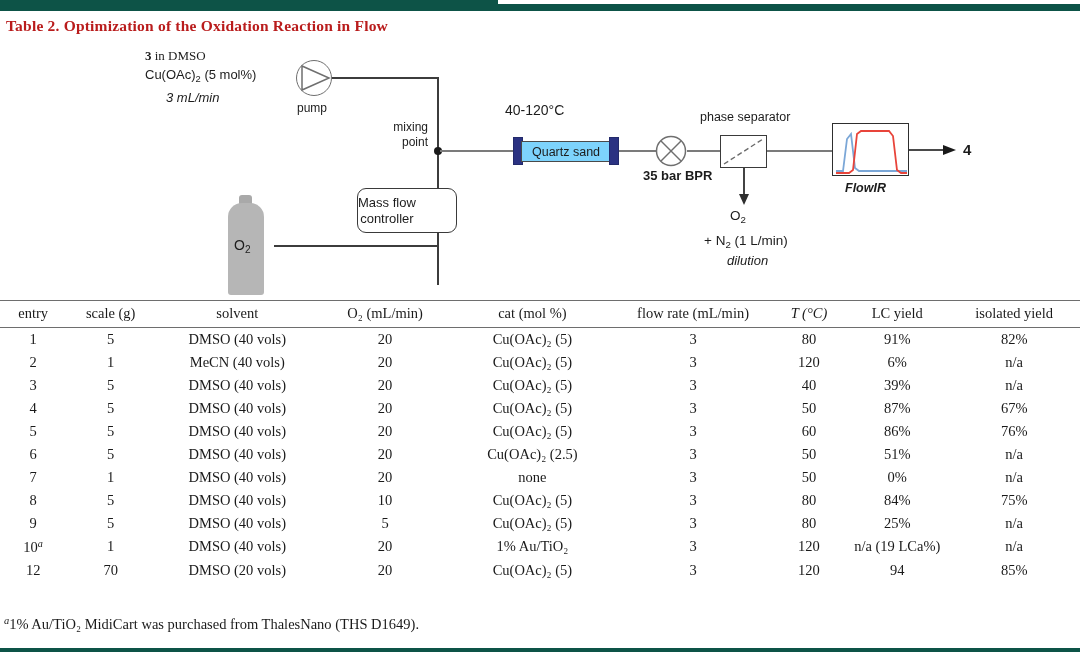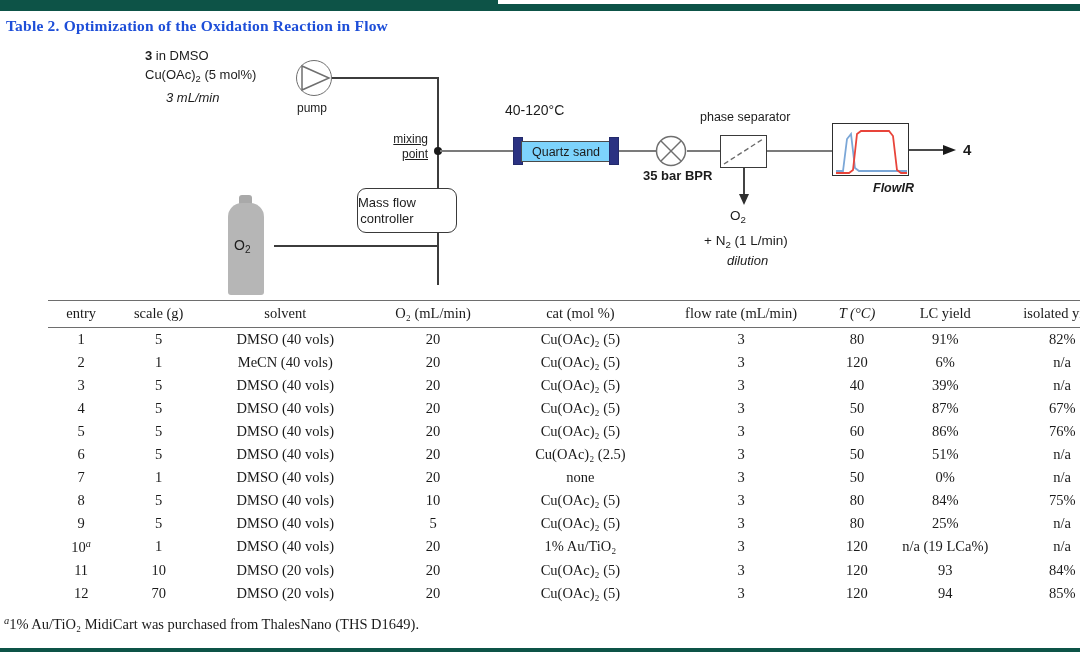--- a/index.html
+++ b/index.html
@@ -35,21 +35,21 @@
     background: #ffffff;
   }
 
   
   .caption {
     position: absolute;
     top: 17px; left: 6px;
     font-size: 15.5px;
     font-weight: bold;
     letter-spacing: 0.2px;
-    color: #1d4ed8;
+    color: #b91c1c;
     font-family: "Liberation Serif", "DejaVu Serif", serif;
   }
 
   
   .scheme {
     position: absolute;
     top: 40px; left: 0;
     width: 1080px; height: 258px;
     font-family: "Liberation Sans", "DejaVu Sans", sans-serif;
     font-size: 13px;
@@ -133,21 +133,21 @@
   }
   .cyl-neck {
     position: absolute;
     background: #a9a9a9;
     border-radius: 3px 3px 0 0;
   }
 
   
   .tbl-wrap {
     position: absolute;
-    top: 300px; left: 0; width: 1080px; padding-left: 48px;
+    top: 300px; left: 0; width: 1080px;
   }
   table.data {
     width: 1080px;
     border-collapse: collapse;
     font-family: "Liberation Serif", "DejaVu Serif", serif;
     font-size: 14.5px;
     color: #1a1a1a;
   }
   table.data thead th {
     font-weight: normal;
@@ -203,39 +203,39 @@
 <div class="top-rule-wrap">
   <div class="top-rule-clip"></div>
   <div class="top-rule-white"></div>
   <div class="top-rule-dark"></div>
 </div>
 
 <div class="caption">Table 2. Optimization of the Oxidation Reaction in Flow</div>
 
 <div class="scheme">
 
-  <div class="txt" style="top:8px; left:145px;">
+  <div class="txt" style="top:8px; left:145px;font-family:Liberation Serif, serif;">
     <span class="b">3</span><span> in DMSO</span>
   </div>
   <div class="txt" style="top:27px; left:145px;">
     <span>Cu(OAc)</span><sub>2</sub><span> (5 mol%)</span>
   </div>
   <div class="txt it" style="top:50px; left:166px;">3 mL/min</div>
 
   <div class="pump-circle" style="top:20px; left:296px;"></div>
   <svg class="pump-tri-svg" style="top:20px; left:296px;" width="36" height="36">
     <polygon points="6,6 6,30 33,18" fill="none" stroke="#6f6f6f" stroke-width="1.5"></polygon>
   </svg>
   <div class="txt" style="top:61px; left:297px; font-size:12px;">pump</div>
 
   <div class="ln h dark" style="top:37px; left:332px; width:106px;"></div>
 
   <div class="ln v dark" style="top:37px; left:437px; height:208px;"></div>
 
-  <div class="txt" style="top:92px; left:352px; font-size:12px; text-align:right; width:76px;text-decoration:underline;">
+  <div class="txt" style="top:80px; left:352px; font-size:12px; text-align:right; width:76px;">
     <span>mixing</span><br>
     <span>point</span>
   </div>
   <div class="dot" style="top:107px; left:434px;"></div>
 
   <div class="ln h" style="top:110px; left:440px; width:76px;"></div>
 
   <div class="txt" style="top:62px; left:505px; font-size:14px;">40-120°C</div>
 
   <div class="reactor-cap" style="top:97px; left:513px; width:10px; height:28px;"></div>
@@ -272,21 +272,21 @@
   <div class="txt it" style="top:213px; left:727px; font-size:13px;">dilution</div>
 
   <div class="ln h" style="top:110px; left:767px; width:65px;"></div>
 
   <div class="ir-box" style="top:83px; left:832px; width:77px; height:53px;">
     <svg width="77" height="53">
       <polyline points="3,47 10,47 14,15 18,10 22,44 26,47 74,47" fill="none" stroke="#7ba7d7" stroke-width="1.8"></polyline>
       <polyline points="3,49 16,49 20,46 24,10 28,7 56,7 60,12 64,46 68,49 74,49" fill="none" stroke="#e8443a" stroke-width="1.8"></polyline>
     </svg>
   </div>
-  <div class="txt b it" style="top:141px; left:873px; font-size:12.5px;">FlowIR</div>
+  <div class="txt b it" style="top:141px; left:845px; font-size:12.5px;">FlowIR</div>
 
   <svg style="position:absolute; top:101px; left:909px;" width="48" height="18">
     <line x1="0" y1="9" x2="36" y2="9" stroke="#4a4a4a" stroke-width="1.8"></line>
     <polygon points="34,4 34,14 47,9" fill="#1a1a1a"></polygon>
   </svg>
   <div class="txt b" style="top:101px; left:963px; font-size:15px;">4</div>
 
   <div class="mfc" style="top:148px; left:357px; width:100px; height:45px;">
     <div>
       <span>Mass flow</span><br>
@@ -423,31 +423,20 @@
           <td class="c-scale">1</td>
           <td class="c-solvent">DMSO (40 vols)</td>
           <td class="c-o2">20</td>
           <td class="c-cat">1% Au/TiO₂</td>
           <td class="c-flow">3</td>
           <td class="c-temp">120</td>
           <td class="c-lc">n/a (19 LCa%)</td>
           <td class="c-iso">n/a</td>
         </tr>
         <tr>
-          <td class="c-entry">11</td>
-          <td class="c-scale">10</td>
-          <td class="c-solvent">DMSO (20 vols)</td>
-          <td class="c-o2">20</td>
-          <td class="c-cat">Cu(OAc)₂ (5)</td>
-          <td class="c-flow">3</td>
-          <td class="c-temp">120</td>
-          <td class="c-lc">93</td>
-          <td class="c-iso">84%</td>
-        </tr>
-        <tr>
           <td class="c-entry">12</td>
           <td class="c-scale">70</td>
           <td class="c-solvent">DMSO (20 vols)</td>
           <td class="c-o2">20</td>
           <td class="c-cat">Cu(OAc)₂ (5)</td>
           <td class="c-flow">3</td>
           <td class="c-temp">120</td>
           <td class="c-lc">94</td>
           <td class="c-iso">85%</td>
         </tr>

